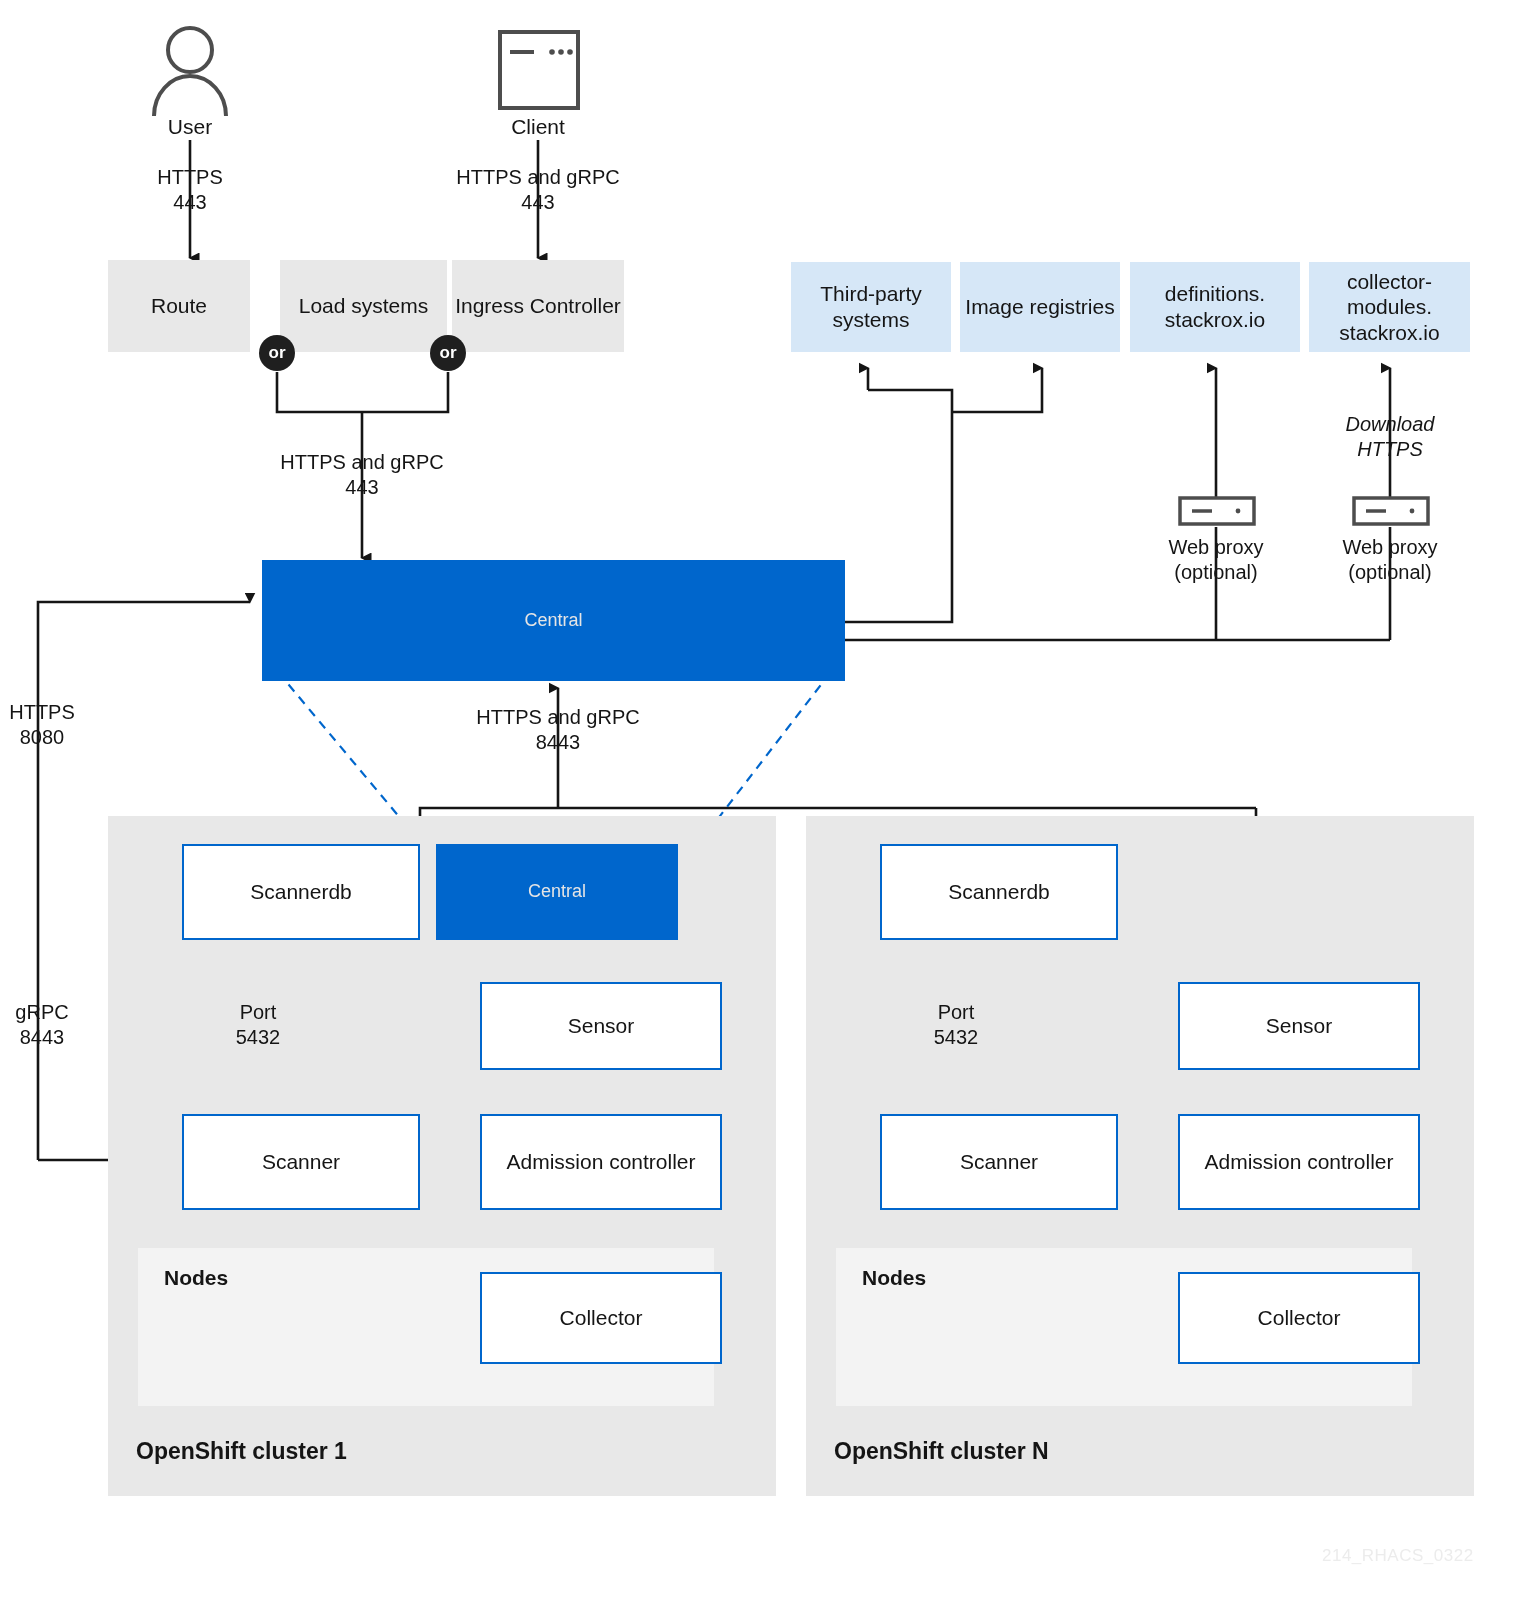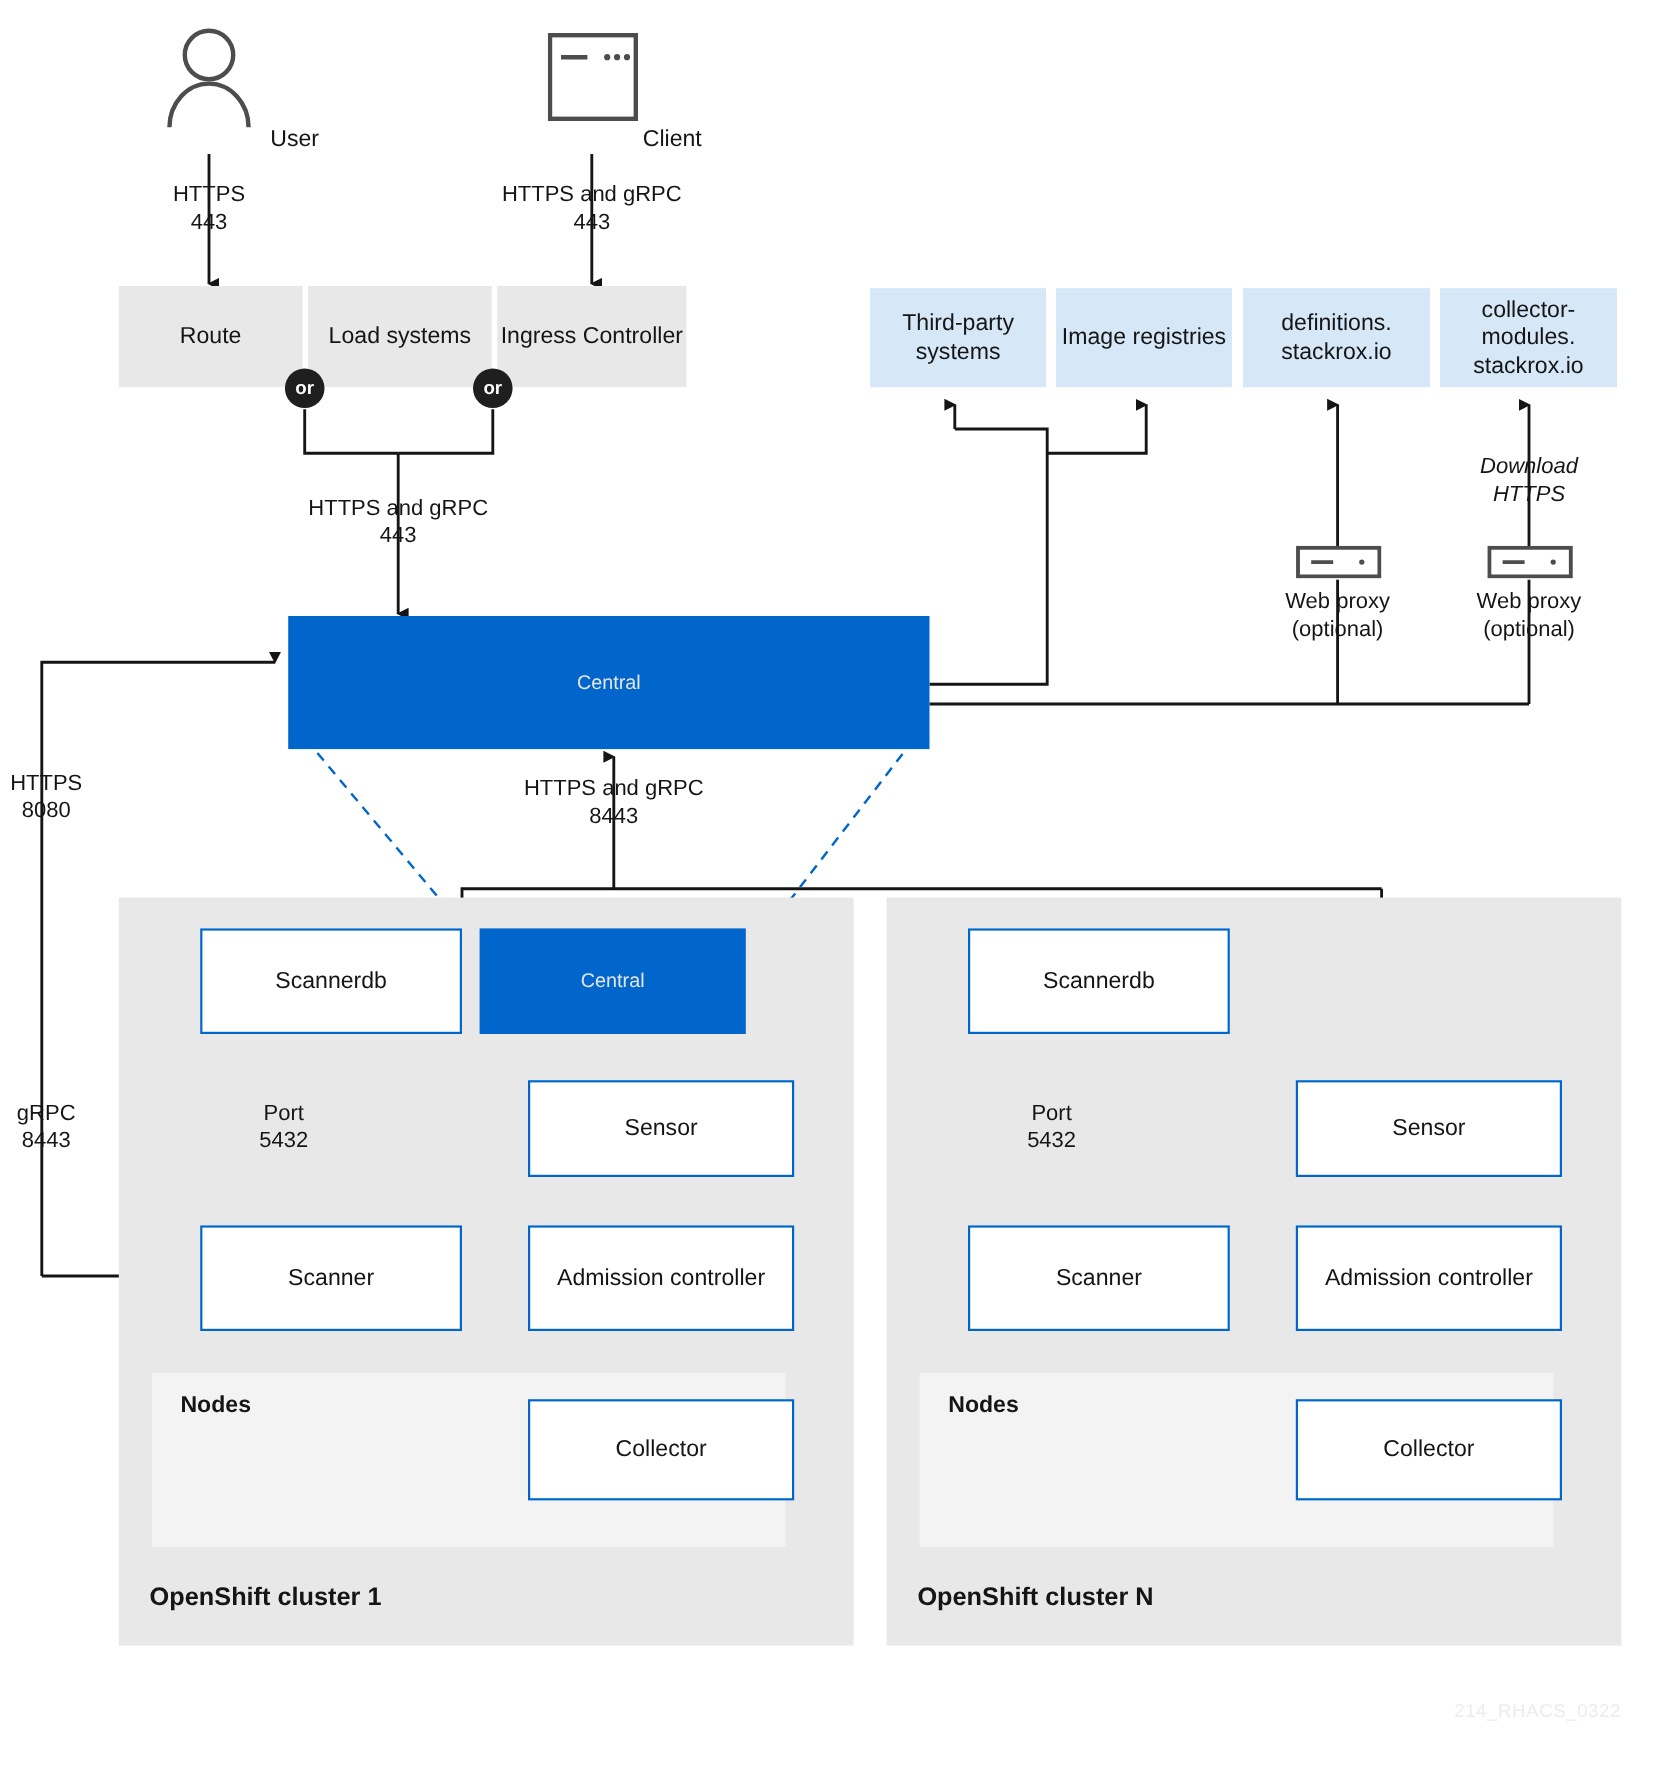--- a/index.html
+++ b/index.html
@@ -89,21 +89,21 @@
     font-size: 20px;
     color: #151515;
     text-align: center;
     line-height: 1.25;
     white-space: pre-line;
   }
   .actor-label {
     position: absolute;
     font-size: 21px;
     color: #151515;
-    text-align: right;
+    text-align: center;
     width: 200px;
   }
   .proxy-label {
     position: absolute;
     font-size: 20px;
     color: #151515;
     text-align: center;
     line-height: 1.25;
     white-space: pre-line;
     width: 180px;
@@ -236,21 +236,21 @@
       <circle cx="72" cy="22" r="2.8" fill="#4d4d4d"></circle>
     </svg>
   </div>
   <div class="actor-label" style="left:438px; top:115px;">Client</div>
 
   <div class="edge-label" style="left:110px; top:165px; width:160px;">HTTPS
 443</div>
   <div class="edge-label" style="left:438px; top:165px; width:200px;">HTTPS and gRPC
 443</div>
 
-  <div class="node infra" style="left:108px; top:260px; width:167px; height:92px;">Route</div>
+  <div class="node infra" style="left:108px; top:260px; width:142px; height:92px;">Route</div>
   <div class="node infra" style="left:280px; top:260px; width:167px; height:92px;">Load
 systems</div>
   <div class="node infra" style="left:452px; top:260px; width:172px; height:92px;">Ingress
 Controller</div>
 
   <div class="or-badge" style="left:259px; top:335px;">or</div>
   <div class="or-badge" style="left:430px; top:335px;">or</div>
 
   <div class="edge-label" style="left:262px; top:450px; width:200px;">HTTPS and gRPC
 443</div>

